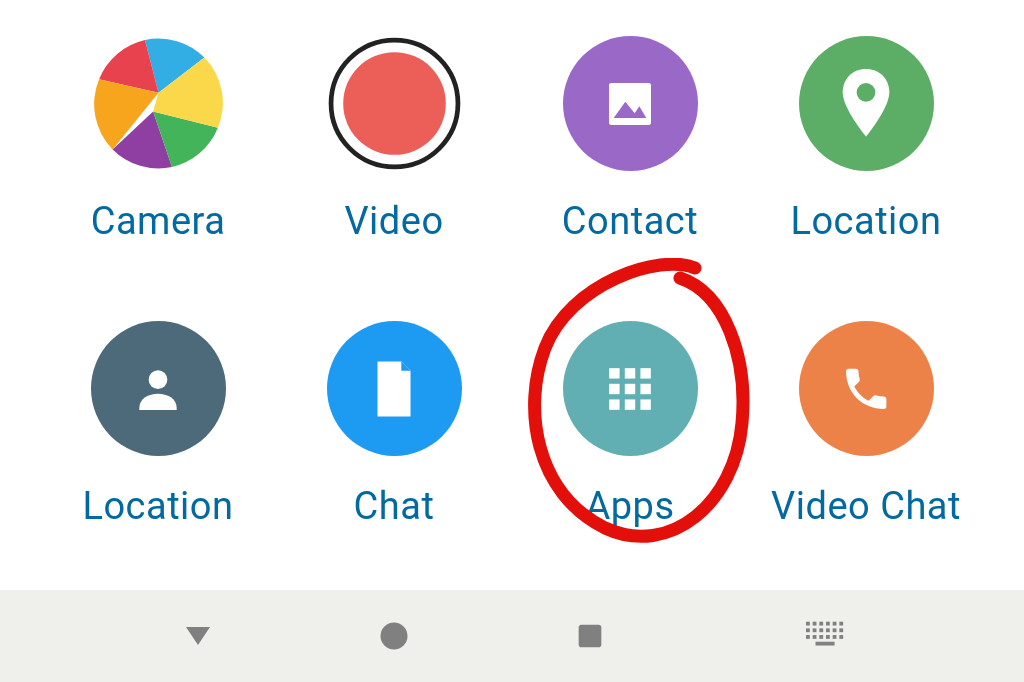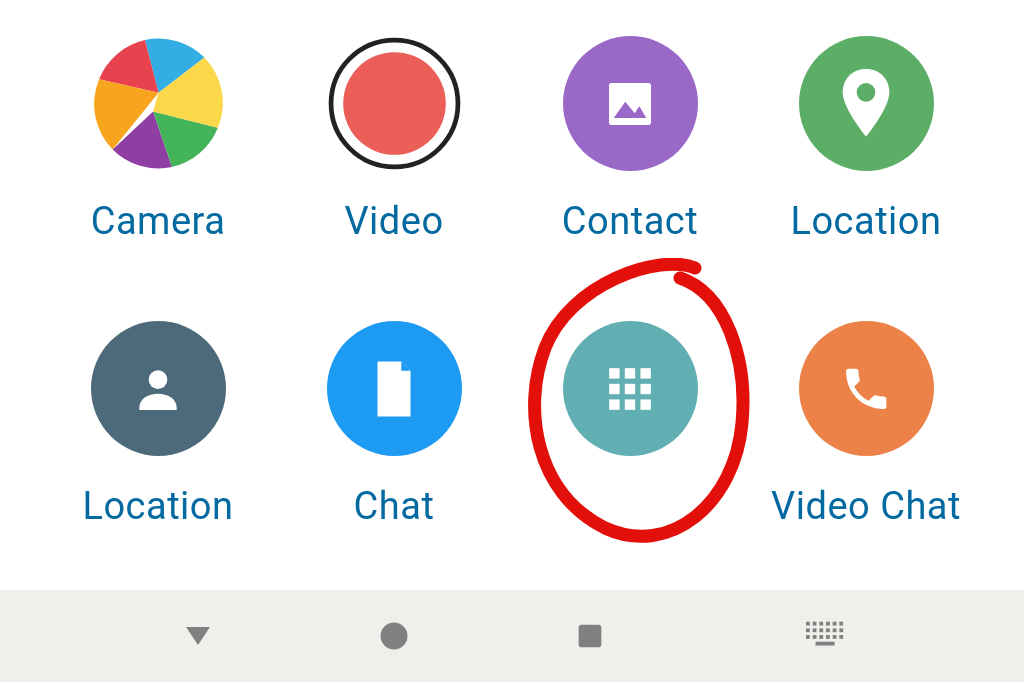--- a/index.html
+++ b/index.html
@@ -134,20 +134,21 @@
           <rect x="9.5" y="2" width="5" height="5"></rect>
           <rect x="17" y="2" width="5" height="5"></rect>
         <rect x="2" y="9.5" width="5" height="5"></rect>
           <rect x="9.5" y="9.5" width="5" height="5"></rect>
           <rect x="17" y="9.5" width="5" height="5"></rect>
         <rect x="2" y="17" width="5" height="5"></rect>
           <rect x="9.5" y="17" width="5" height="5"></rect>
           <rect x="17" y="17" width="5" height="5"></rect>
       </svg>
     </div>
+    <div class="label">Apps</div>
   </div>
 
   <div class="cell">
     <div class="icon-wrap" style="background:#ec8247">
       <svg width="52" height="52" viewBox="0 0 24 24" fill="#fff">
         <path d="M6.6 10.8c1.4 2.8 3.8 5.2 6.6 6.6l2.2-2.2c.3-.3.7-.4 1.1-.3 1.2.4 2.5.6 3.8.6.6 0 1.1.5 1.1 1.1v3.5c0 .6-.5 1.1-1.1 1.1C10.2 21.2 2.8 13.8 2.8 3.7c0-.6.5-1.1 1.1-1.1h3.5c.6 0 1.1.5 1.1 1.1 0 1.3.2 2.6.6 3.8.1.4 0 .8-.3 1.1L6.6 10.8z"></path>
       </svg>
     </div>
     <div class="label">Video Chat</div>
   </div>

